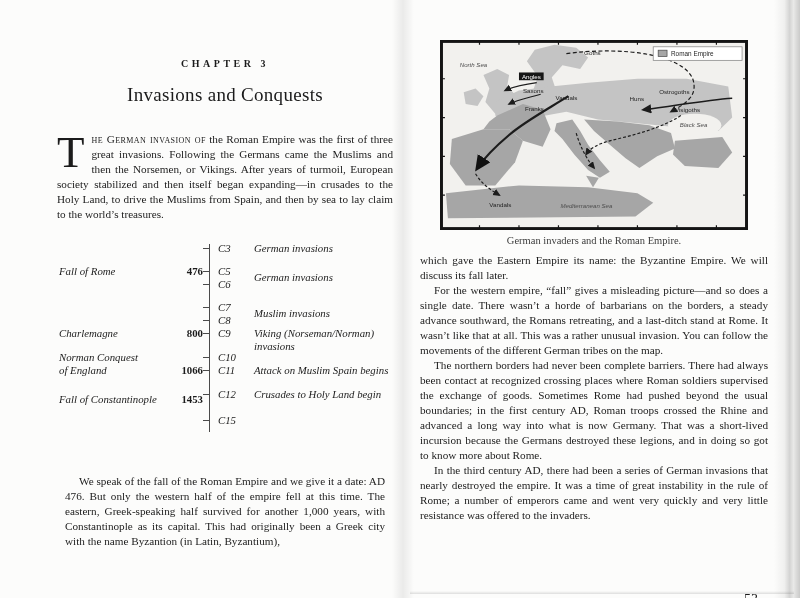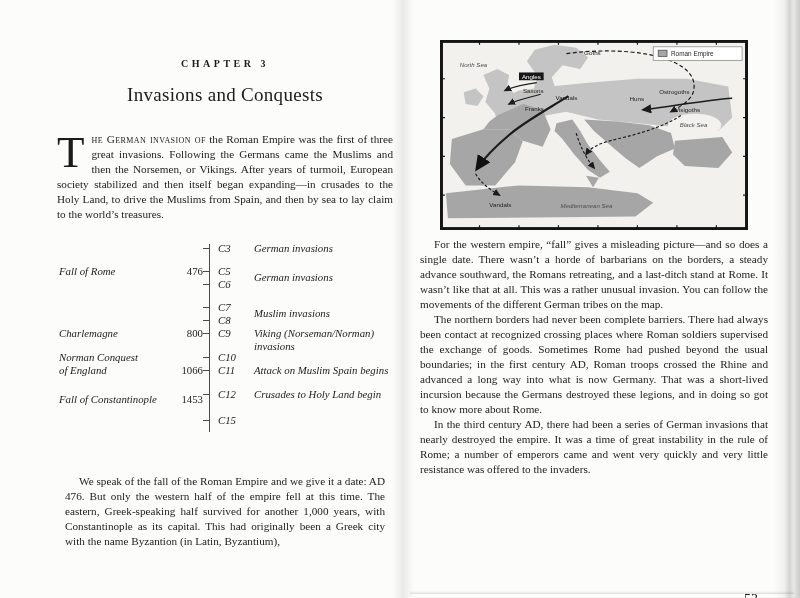--- a/index.html
+++ b/index.html
@@ -25,21 +25,21 @@
     letter-spacing:3.5px;}
   .chapter-title{margin:15px 0 0;text-align:center;font-size:19px;font-weight:normal;
     letter-spacing:0.3px;}
   .opening{margin:26px 0 0;font-size:11.2px;line-height:15px;text-align:justify;}
   .dropcap{float:left;font-size:45px;line-height:37px;padding:2px 7px 0 0;}
   .sc{font-variant:small-caps;letter-spacing:0.4px;}
 
   .timeline{position:relative;height:226px;margin-top:16px;font-size:10.8px;}
   .tl-event{position:absolute;left:2px;width:144px;display:flex;
     justify-content:space-between;font-style:italic;text-align:right;}
-  .tl-event .edate{font-style:normal;}
+  .tl-event .edate{font-style:normal;font-weight:bold;}
   .tl-line{position:absolute;left:152px;top:6px;height:188px;width:0;
     border-left:1px solid #4a4a4a;}
   .tl-tick{position:absolute;left:146px;width:6px;height:1px;background:#4a4a4a;}
   .tl-c{position:absolute;left:161px;font-style:italic;}
   .tl-label{position:absolute;left:197px;width:152px;font-style:italic;line-height:12.5px;}
 
   .closing{margin:10px 8px 0;font-size:11.2px;line-height:15px;text-align:justify;
     text-indent:14px;}
 
   
@@ -198,23 +198,25 @@
         </g>
         <text x="84" y="55" font-size="6.3" fill="#1f1f1f">Saxons</text>
         <text x="86" y="73" font-size="6.3" fill="#1f1f1f">Franks</text>
         <text x="117" y="62" font-size="6.3" fill="#1f1f1f">Vandals</text>
         <text x="192" y="63" font-size="6.3" fill="#1f1f1f">Huns</text>
         <text x="222" y="56" font-size="6.3" fill="#1f1f1f">Ostrogoths</text>
         <text x="238" y="74" font-size="6.3" fill="#1f1f1f">Visigoths</text>
         <text x="50" y="172" font-size="6.3" fill="#1f1f1f">Vandals</text>
       </svg>
     </div>
+    <figcaption>German invaders and the Roman Empire.</figcaption>
   </figure>
 
   <div class="body-text">
+    <p>which gave the Eastern Empire its name: the Byzantine Empire. We will discuss its fall later.</p>
     <p class="indent">For the western empire, “fall” gives a misleading picture—and so does a single date. There wasn’t a horde of barbarians on the borders, a steady advance southward, the Romans retreating, and a last-ditch stand at Rome. It wasn’t like that at all. This was a rather unusual invasion. You can follow the movements of the different German tribes on the map.</p>
     <p class="indent">The northern borders had never been complete barriers. There had always been contact at recognized crossing places where Roman soldiers supervised the exchange of goods. Sometimes Rome had pushed beyond the usual boundaries; in the first century AD, Roman troops crossed the Rhine and advanced a long way into what is now Germany. That was a short-lived incursion because the Germans destroyed these legions, and in doing so got to know more about Rome.</p>
     <p class="indent">In the third century AD, there had been a series of German invasions that nearly destroyed the empire. It was a time of great instability in the rule of Rome; a number of emperors came and went very quickly and very little resistance was offered to the invaders.</p>
   </div>
 
   <div class="footer">
     <span class="running-head">INVASIONS AND CONQUESTS</span>
     <span class="page-number">53</span>
   </div>
 </div>

